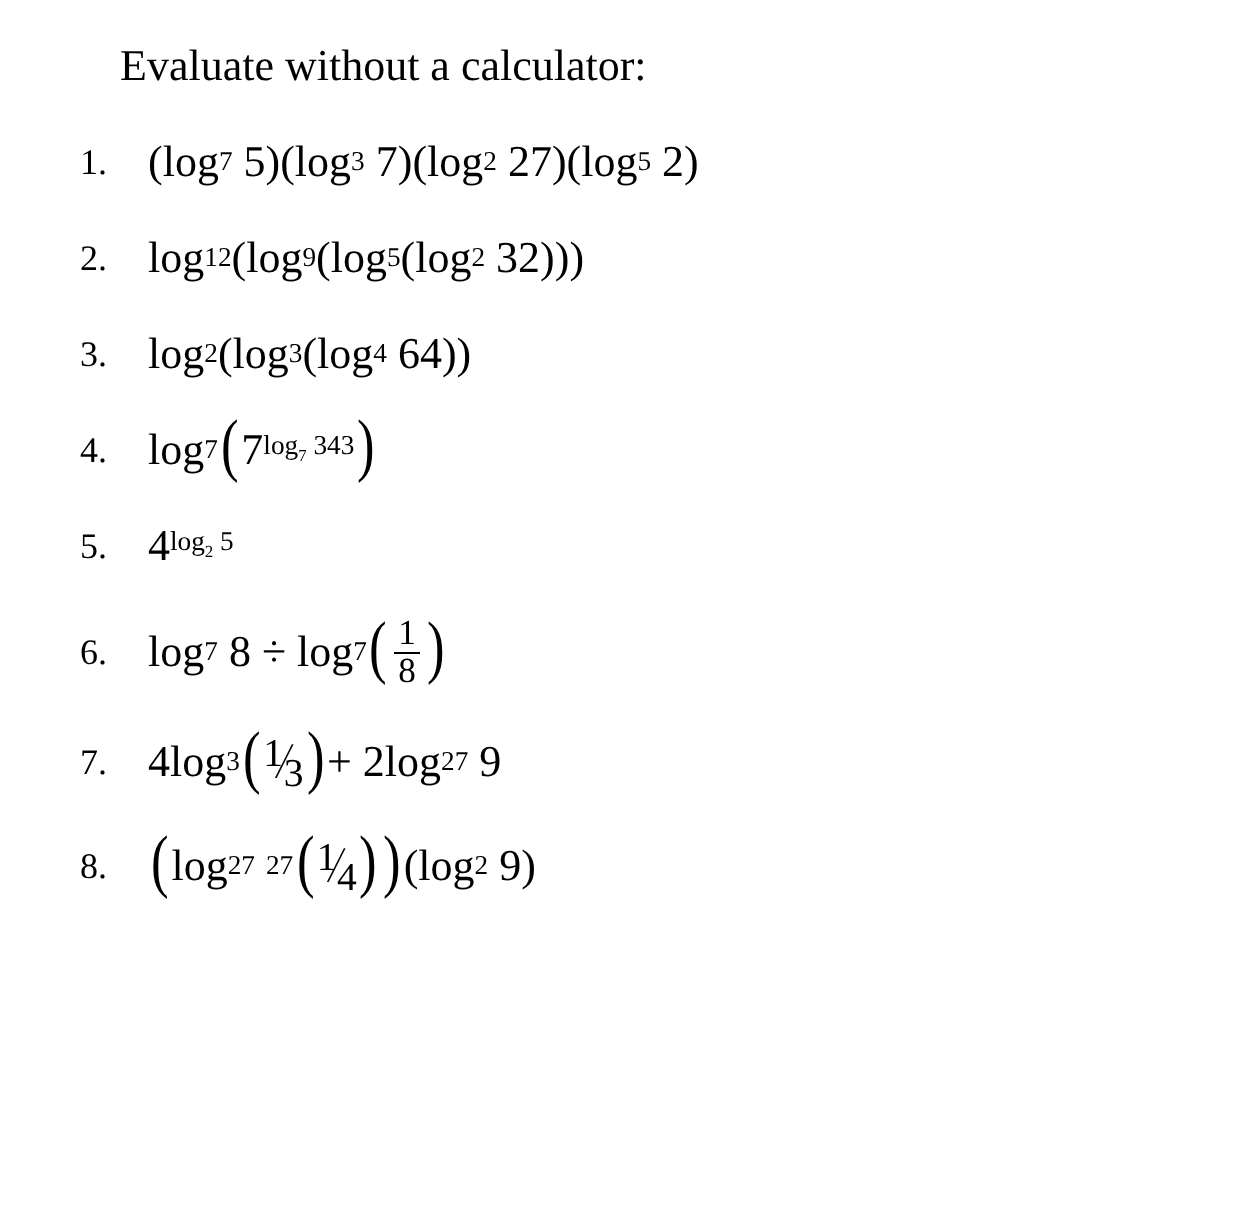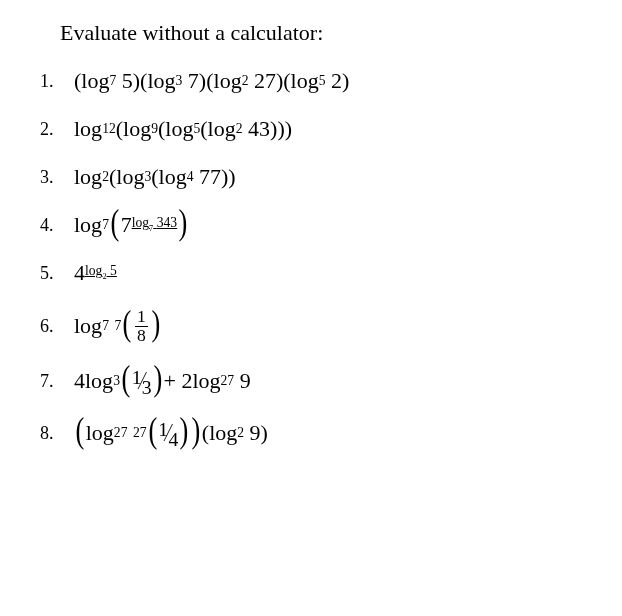--- a/index.html
+++ b/index.html
@@ -39,21 +39,20 @@
   }
   sub {
     font-size: 0.62em;
     vertical-align: sub;
     line-height: 0;
   }
   sup {
     font-size: 0.62em;
     vertical-align: super;
     line-height: 0;
-    text-decoration: underline;
   }
   .frac {
     display: inline-flex;
     flex-direction: column;
     align-items: center;
     vertical-align: middle;
     font-size: 0.8em;
     line-height: 1;
     margin: 0 2px;
   }
@@ -86,28 +85,28 @@
   <li>
     <span class="num">1.</span>
     <span class="expr">
       <span>(</span><span>log</span><sub>7</sub>&nbsp;<span>5</span><span>)</span><span>(</span><span>log</span><sub>3</sub>&nbsp;<span>7</span><span>)</span><span>(</span><span>log</span><sub>2</sub>&nbsp;<span>27</span><span>)</span><span>(</span><span>log</span><sub>5</sub>&nbsp;<span>2</span><span>)</span>
     </span>
   </li>
 
   <li>
     <span class="num">2.</span>
     <span class="expr">
-      <span>log</span><sub>12</sub><span>(</span><span>log</span><sub>9</sub><span>(</span><span>log</span><sub>5</sub><span>(</span><span>log</span><sub>2</sub>&nbsp;<span>43</span><span>)</span><span>)</span><span>)</span>
+      <span>log</span><sub>12</sub><span>(</span><span>log</span><sub>9</sub><span>(</span><span>log</span><sub>5</sub><span>(</span><span>log</span><sub>2</sub>&nbsp;<span>32</span><span>)</span><span>)</span><span>)</span>
     </span>
   </li>
 
   <li>
     <span class="num">3.</span>
     <span class="expr">
-      <span>log</span><sub>2</sub><span>(</span><span>log</span><sub>3</sub><span>(</span><span>log</span><sub>4</sub>&nbsp;<span>77</span><span>)</span><span>)</span>
+      <span>log</span><sub>2</sub><span>(</span><span>log</span><sub>3</sub><span>(</span><span>log</span><sub>4</sub>&nbsp;<span>64</span><span>)</span><span>)</span>
     </span>
   </li>
 
   <li>
     <span class="num">4.</span>
     <span class="expr">
       <span>log</span>
         <sub>7</sub>
         <span class="paren-l">(</span>
         <span>7</span>
@@ -120,21 +119,21 @@
     <span class="num">5.</span>
     <span class="expr">
       <span>4</span>
         <sup><span>log</span><sub>2</sub>&nbsp;<span>5</span></sup>
     </span>
   </li>
 
   <li>
     <span class="num">6.</span>
     <span class="expr">
-      <span>log</span><sub>7</sub>&nbsp;<sub>7</sub><span class="paren-l">(</span><span class="frac">
+      <span>log</span><sub>7</sub>&nbsp;<span>8 ÷ log</span><sub>7</sub><span class="paren-l">(</span><span class="frac">
           <span class="fn">1</span>
           <span class="fd">8</span>
         </span><span class="paren-r">)</span>
     </span>
   </li>
 
   <li>
     <span class="num">7.</span>
     <span class="expr">
       <span>4log</span><sub>3</sub><span class="paren-l">(</span><span class="sfrac">

